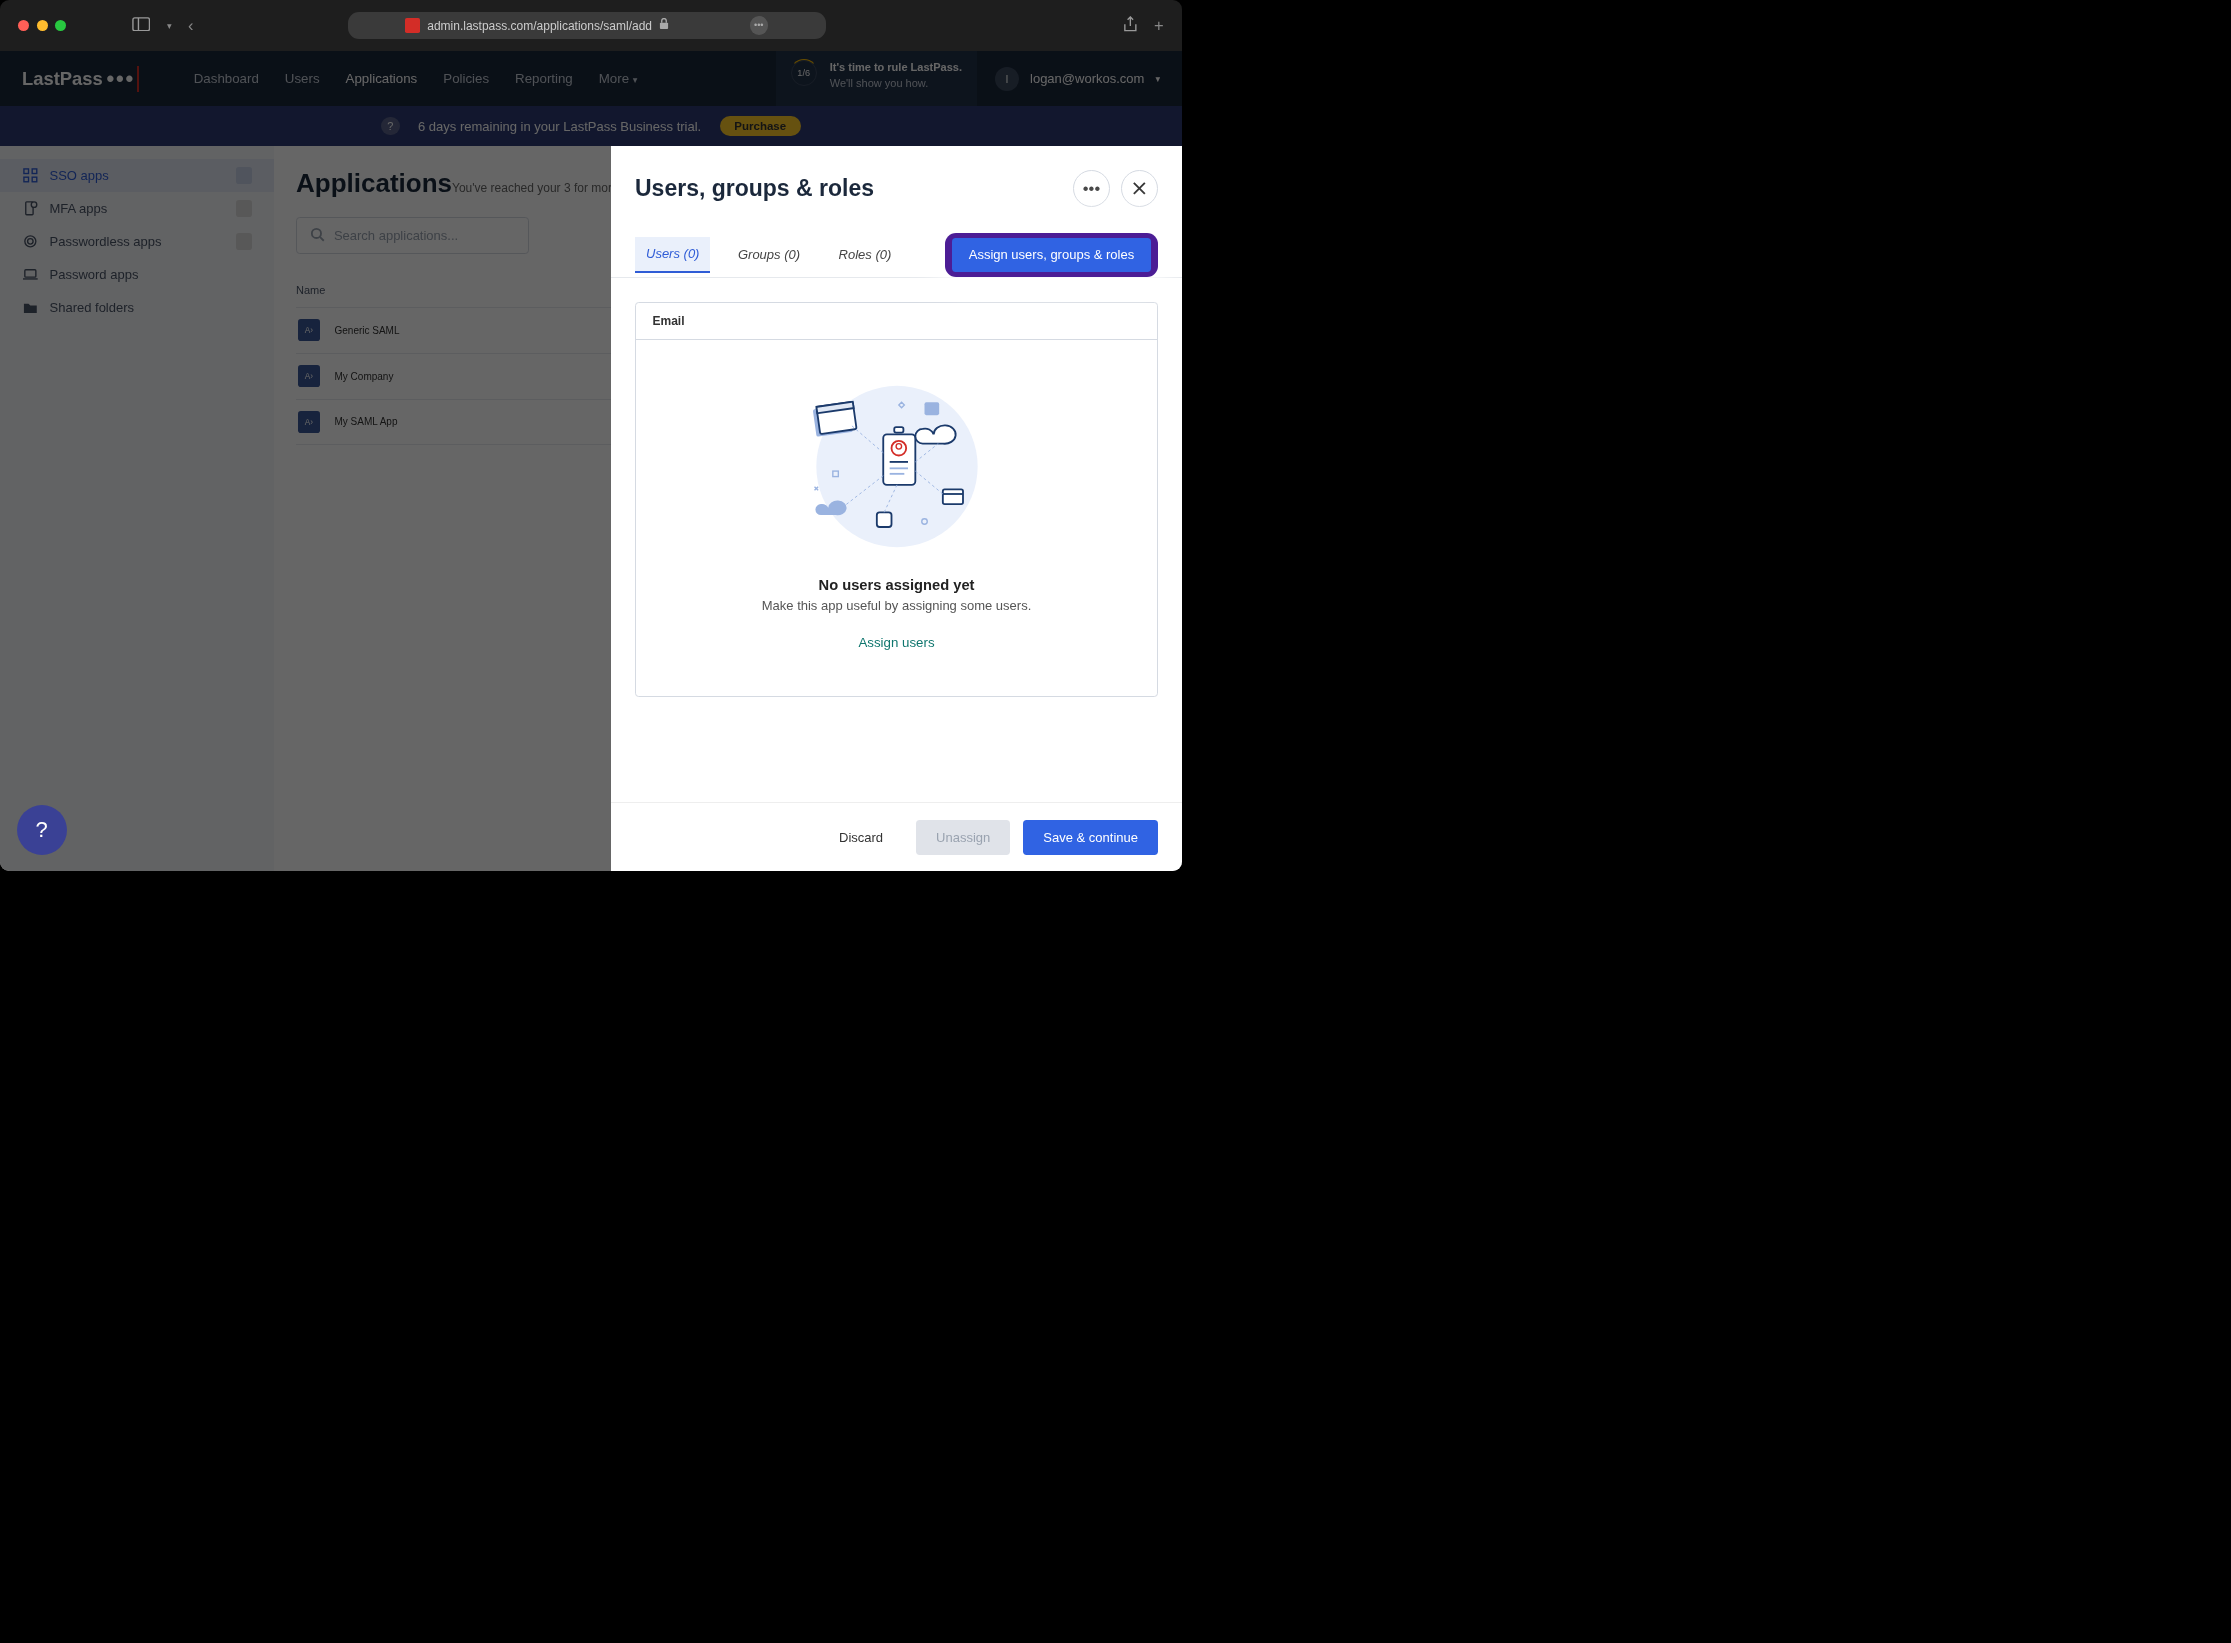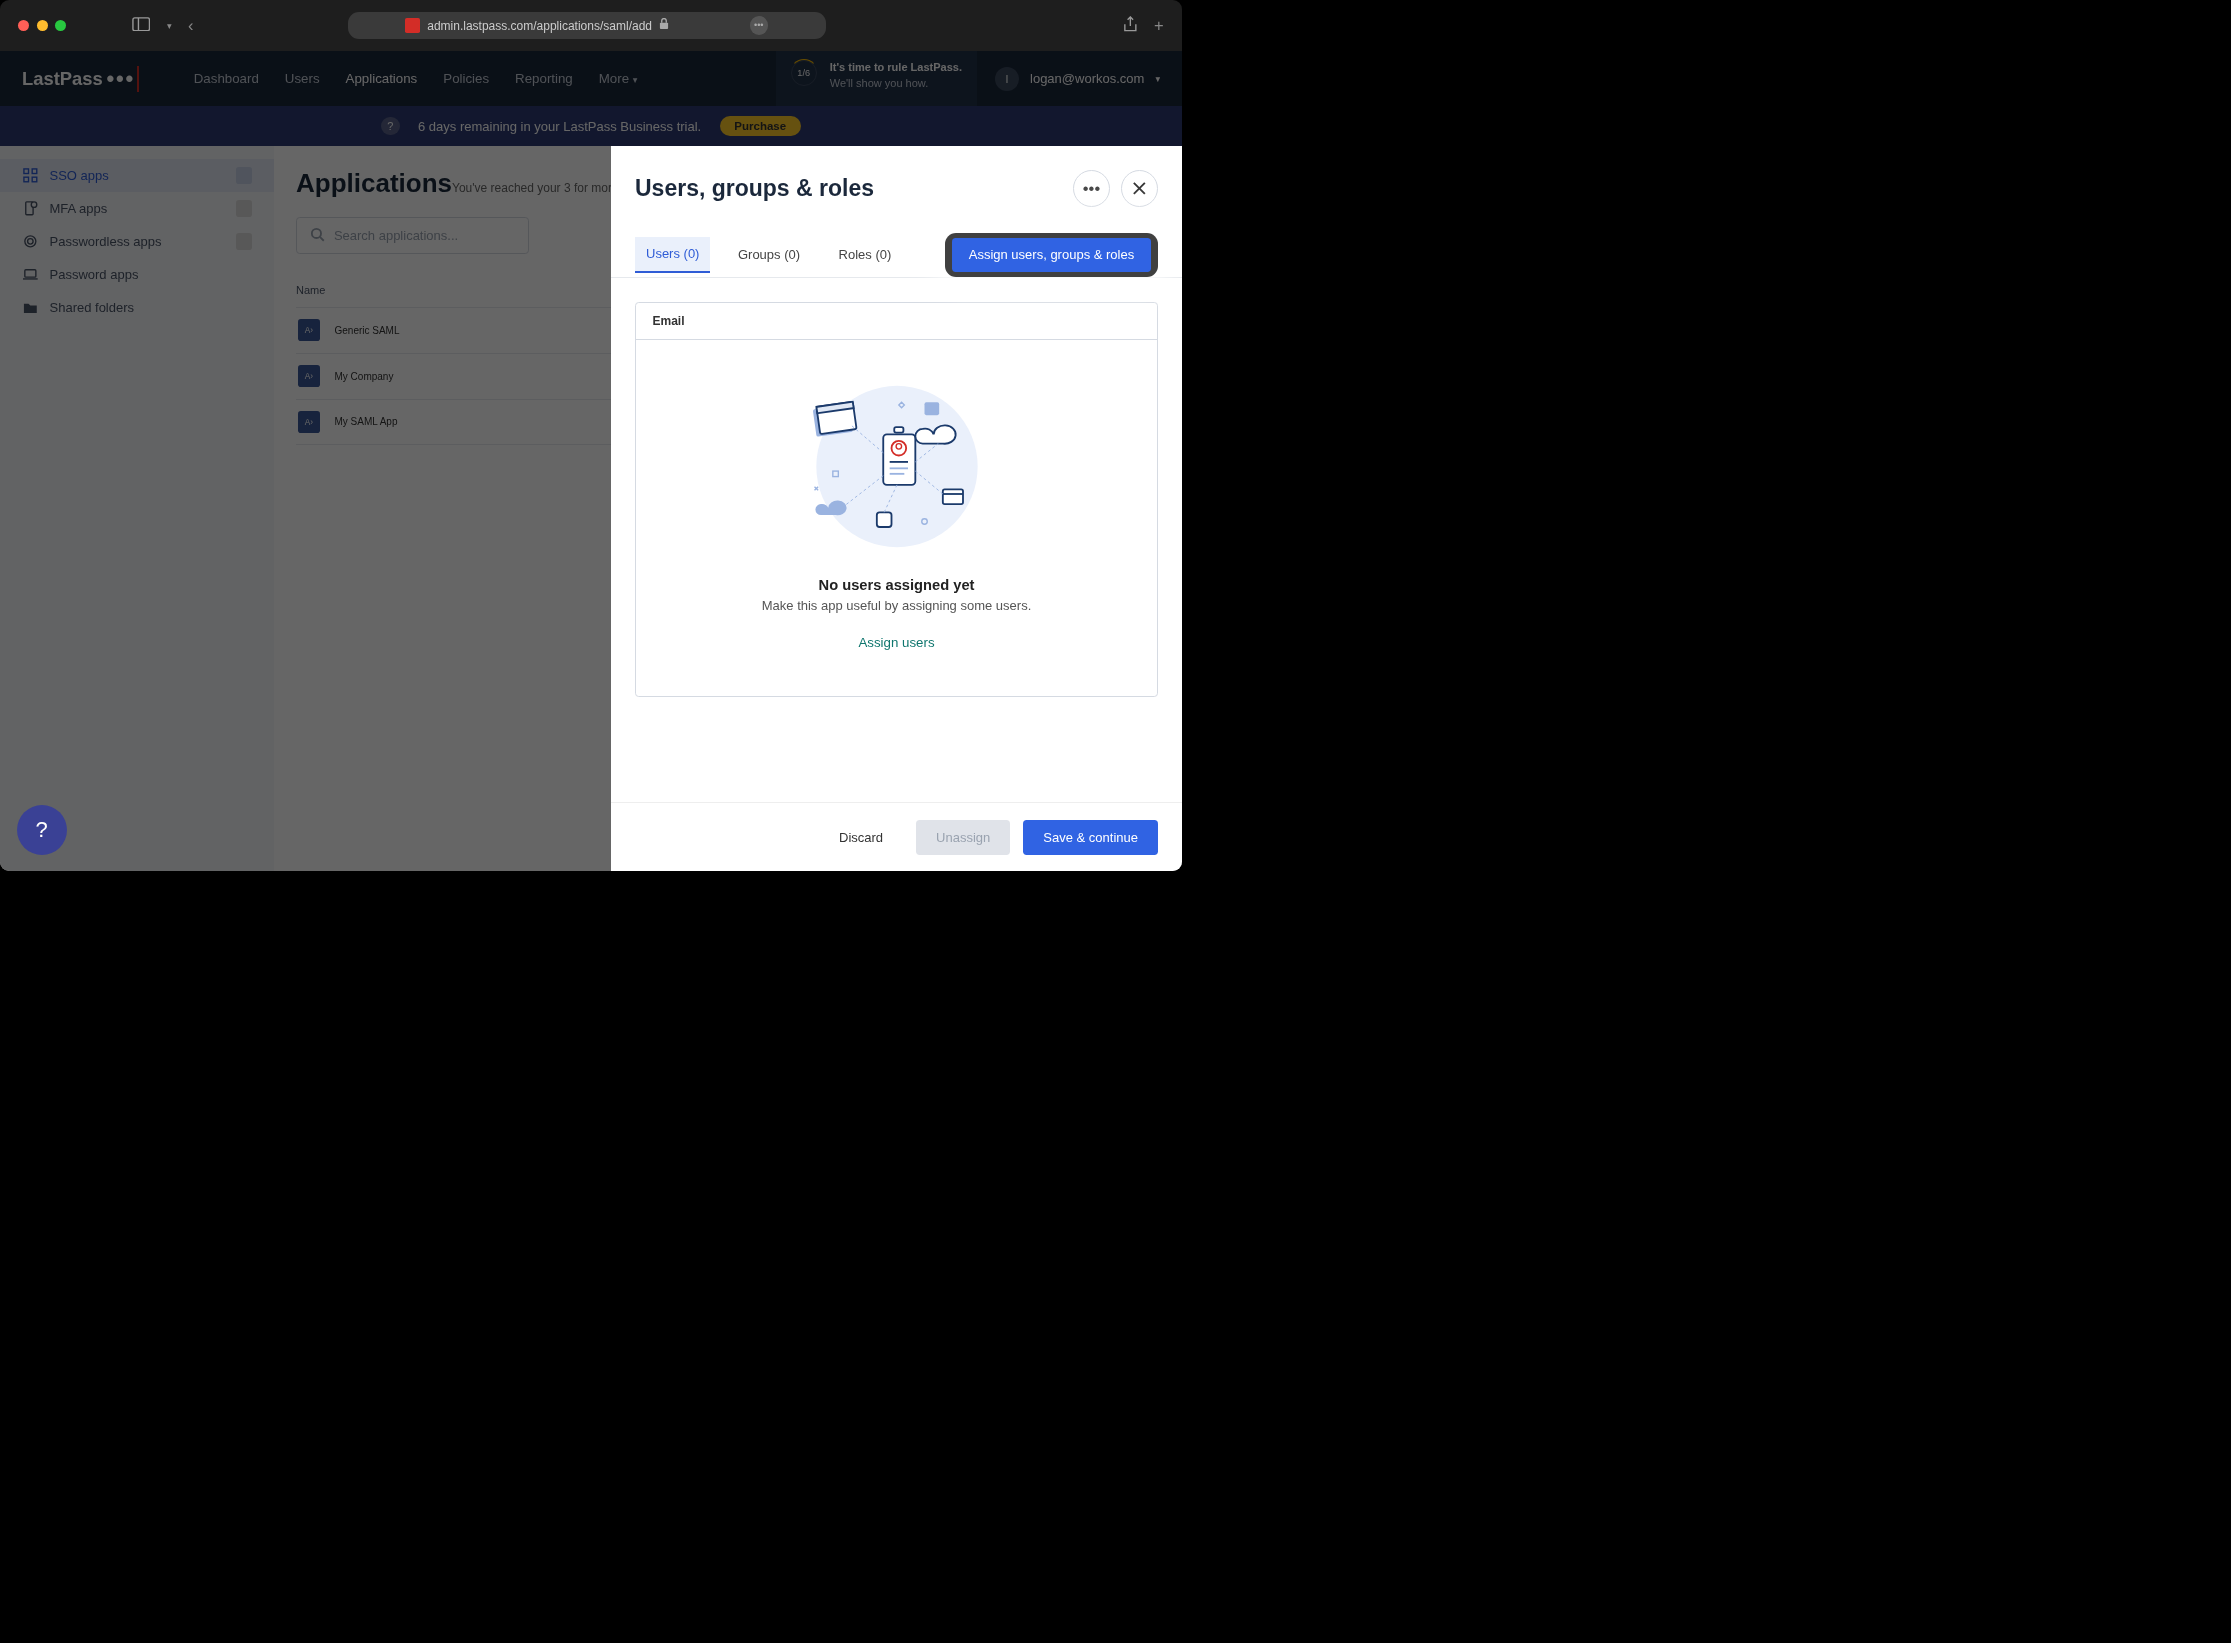--- a/index.html
+++ b/index.html
@@ -62,24 +62,24 @@
     .dim-overlay { position: absolute; top:51px; left:0; right:0; bottom:0; background: rgba(0,0,0,0.6); pointer-events:none; }
     
     
     .side-panel { position: absolute; top: 146px; right: 0; bottom: 0; width: 571px; background: #fff; display:flex; flex-direction:column; z-index:20; }
     .panel-header { display: flex; align-items: center; justify-content: space-between; padding: 24px 24px 9.2px 24px; }
     .panel-title { font-size: 23px; font-weight: 600; color: #1b283b; }
     .panel-actions { display: flex; gap: 11px; }
     .round-btn { width: 37px; height: 37px; border-radius: 50%; border: 0.9px solid #d5dae2; display:flex; align-items:center; justify-content:center; background:#fff; color:#444; cursor:pointer; font-size:16.5px;}
     
     .tabs-row { display: flex; align-items: center; padding: 16.5px 24px 0 24px; gap: 16.5px; border-bottom: 0.9px solid #e6e9ed; }
-    .tab { padding: 9.2px 11px; font-size: 13px; font-weight: 500; color: #444; cursor: pointer; }
+    .tab { padding: 9.2px 11px; font-size: 13px; font-weight: 500; color: #444; cursor: pointer; font-style: italic; }
     .tab.active { background: #eaf0fb; color: #2f5cd6; border-bottom: 2.8px solid #2f5cd6; }
     
-    .highlight-wrap { margin-left: auto; padding: 5.5px 7.3px; border-radius: 11px; background: #404040; box-shadow: 0 0 23px 5.5px rgba(255,255,255,0.95), 0 0 37px 13.8px rgba(255,255,255,0.6); position:relative; z-index:30;}
+    .highlight-wrap { margin-left: auto; padding: 5.5px 7.3px; border-radius: 11px; background: #4c1d95; box-shadow: 0 0 23px 5.5px rgba(255,255,255,0.95), 0 0 37px 13.8px rgba(255,255,255,0.6); position:relative; z-index:30;}
     .highlight-wrap::before { content:''; position:absolute; inset:-6.4px; border-radius:14.7px; box-shadow: 0 0 0 9182px rgba(0,0,0,0.0);}
     .assign-btn { background: #3063e3; color: #fff; padding: 9.2px 16.5px; border-radius: 3.7px; font-size: 13px; font-weight: 500; border:none; cursor:pointer; }
     
     .panel-body { flex: 1; padding: 24px; overflow:auto; }
     .empty-box { border: 0.9px solid #d5dae2; border-radius: 3.7px; }
     .empty-header { padding: 11px 16.5px; border-bottom: 0.9px solid #d5dae2; font-size: 12px; font-weight: 600; color: #333; }
     .empty-content { display: flex; flex-direction: column; align-items: center; padding: 44px 18.4px 46px; }
     .empty-illus { width: 184px; height: 165px; margin-bottom: 27.5px; }
     .empty-title { font-size: 14.7px; font-weight: 600; color: #222; margin-bottom: 5.5px; }
     .empty-desc { font-size: 13px; color: #555; margin-bottom: 22px; text-align:center;}

